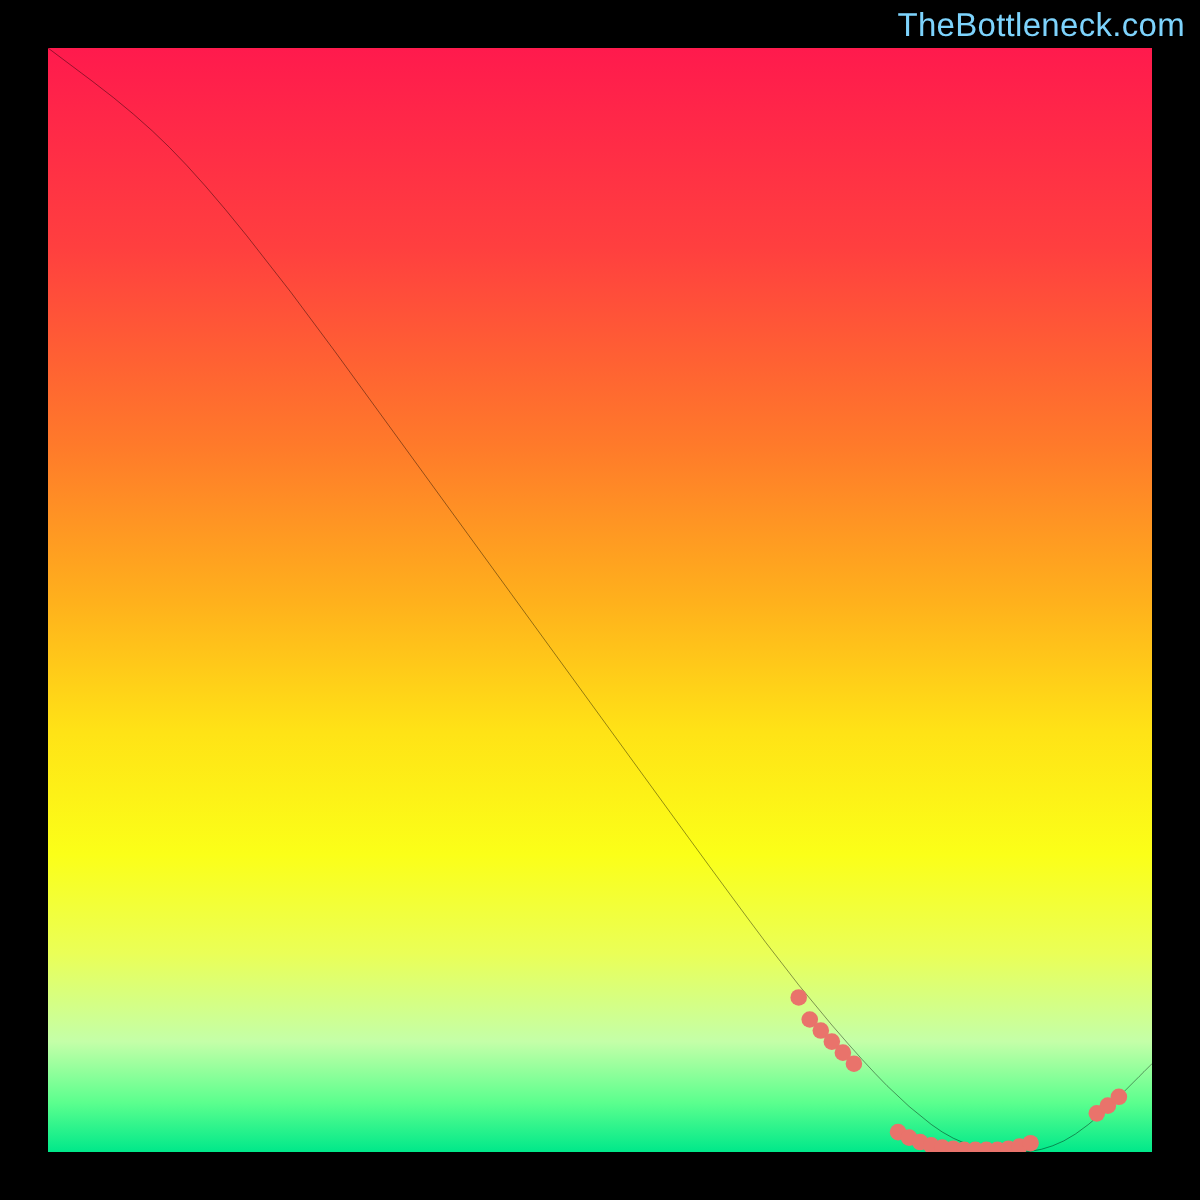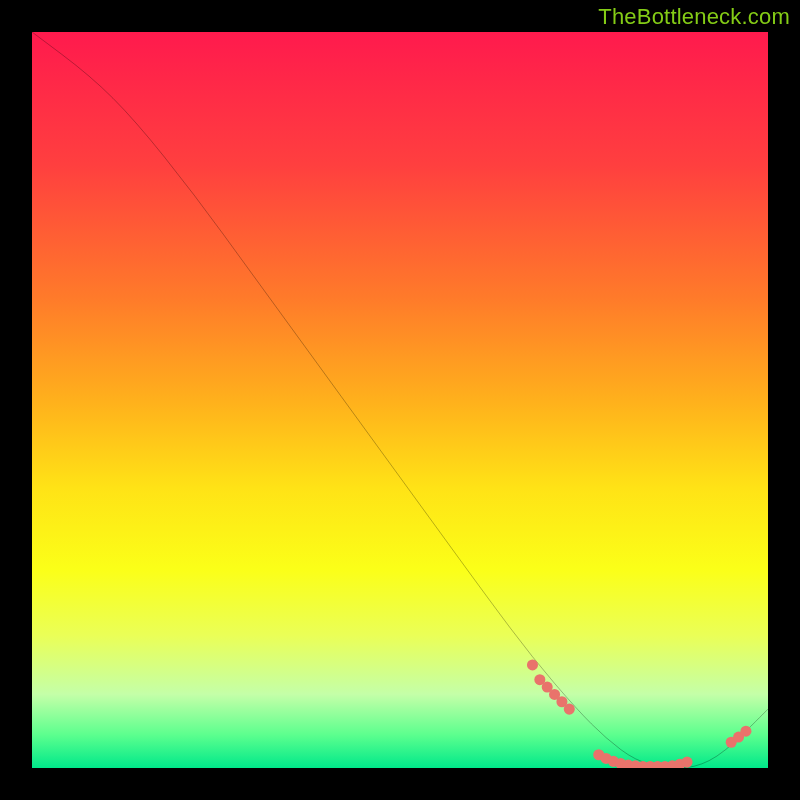--- a/index.html
+++ b/index.html
@@ -15,21 +15,21 @@
     width: 800px;
     height: 800px;
     background: #000;
   }
   .watermark {
     position: absolute;
     top: 4px;
     right: 10px;
     font-family: Arial, Helvetica, sans-serif;
     font-size: 22px;
-    color: #84cc16;
+    color: #7dd3fc;
     letter-spacing: 0.2px;
     user-select: none;
   }
   .plot {
     position: absolute;
     left: 32px;
     top: 32px;
     width: 736px;
     height: 736px;
   }

